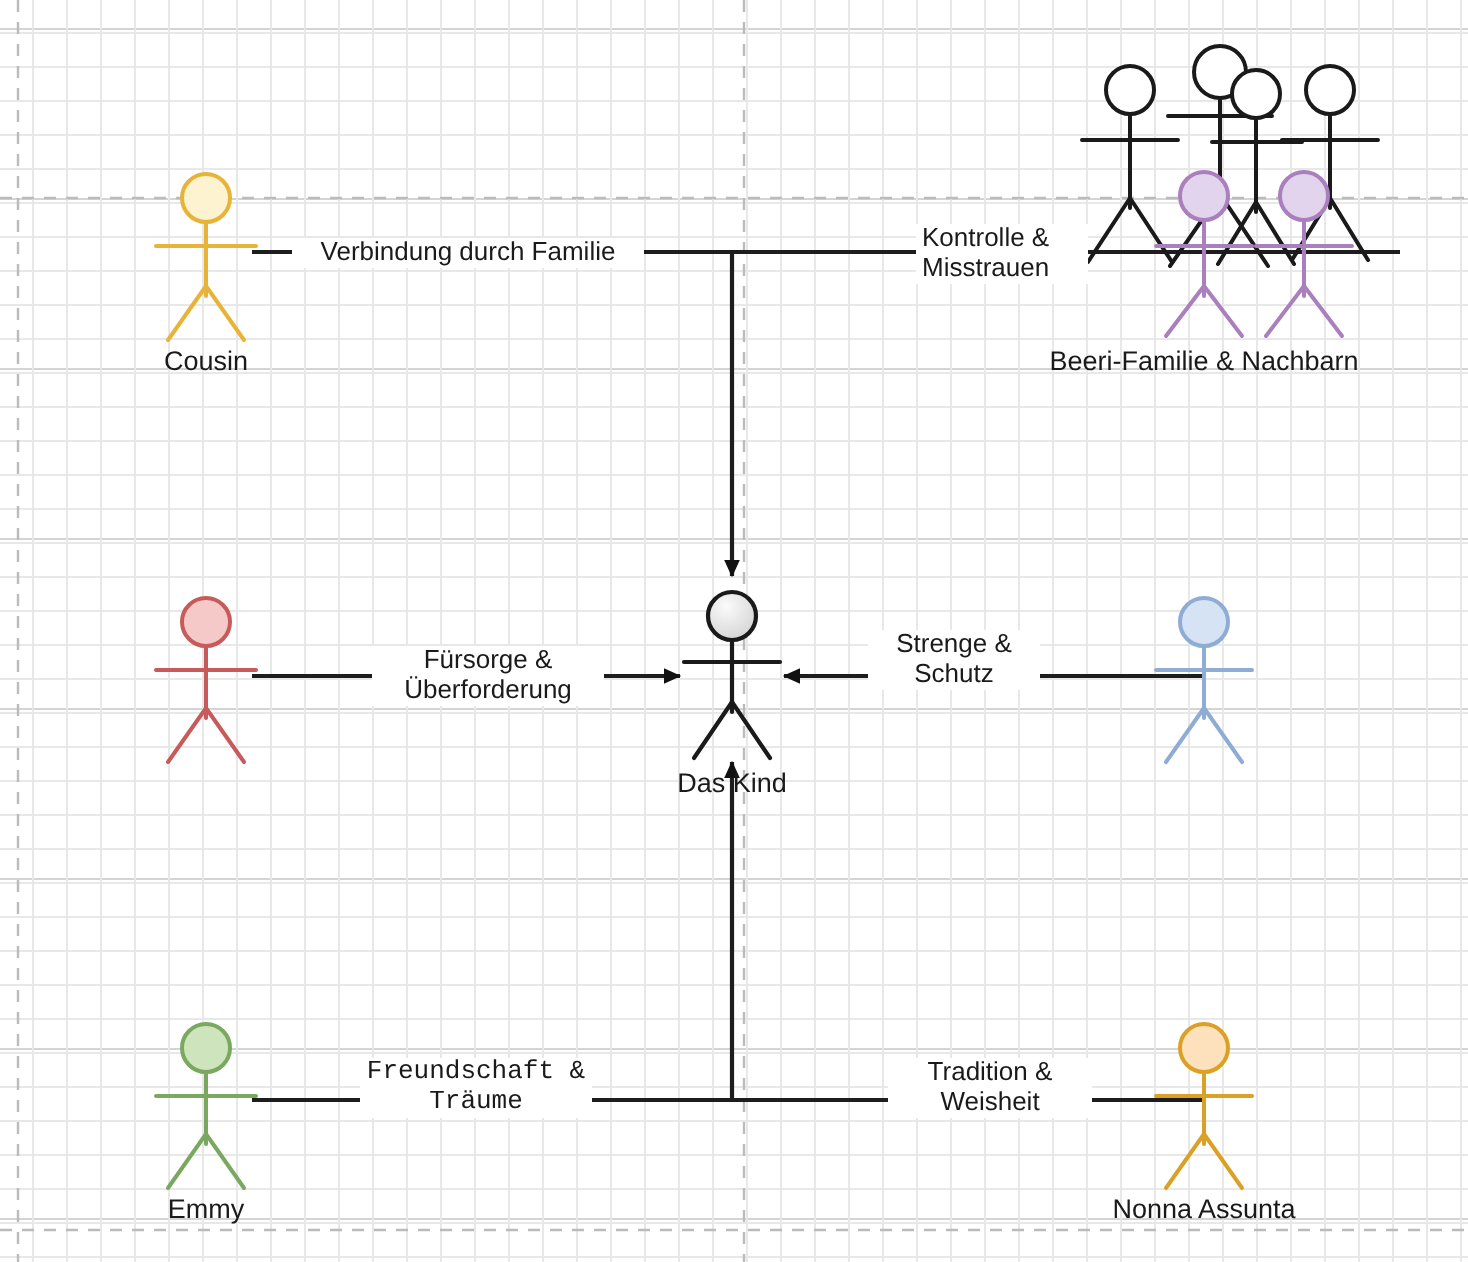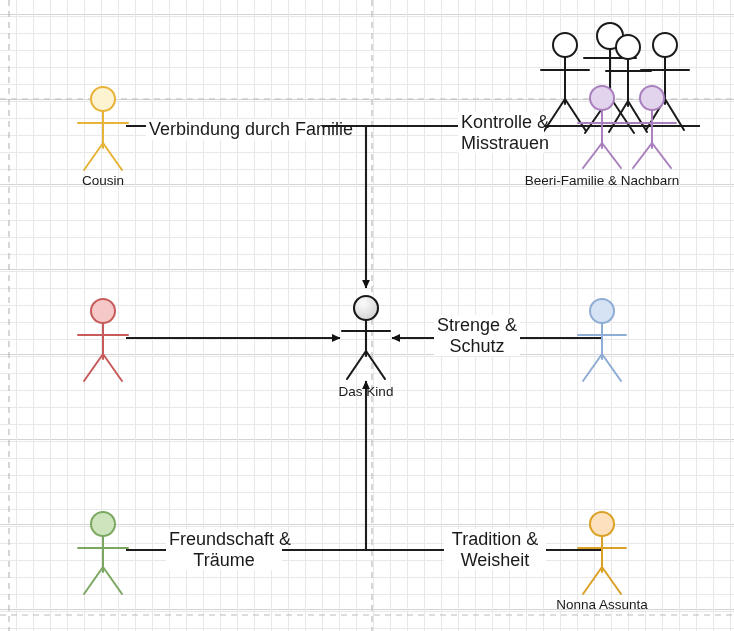--- a/index.html
+++ b/index.html
@@ -21,21 +21,21 @@
   .lbl{
     position:absolute;
     font-family:"Liberation Sans",sans-serif;
     color:#1a1a1a;
     white-space:pre;
     line-height:1.15;
     pointer-events:none;
   }
   .name-lbl{font-size:13.5px;text-align:center;}
   .edge-lbl{
-    font-size:18px;text-align:center;
+    font-size:13px;text-align:center;
     background:#ffffff;
     padding:0 3px;
   }
   .edge-lbl.left{text-align:left;}
 </style>
 </head>
 <body>
 
 <div id="canvas">
 
@@ -167,34 +167,37 @@
       <line x1="602" y1="567" x2="583" y2="594"></line>
       <line x1="602" y1="567" x2="621" y2="594"></line>
     </g>
   </svg>
 
   <div class="lbl edge-lbl" style="left:146px;top:119px;width:170px;">Verbindung durch Familie</div>
 
   <div class="lbl edge-lbl left" style="left:458px;top:112px;width:80px;">Kontrolle &amp;
 Misstrauen</div>
 
+  <div class="lbl edge-lbl" style="left:186px;top:323px;width:110px;">Fürsorge &amp;
+Überforderung</div>
 
   <div class="lbl edge-lbl" style="left:434px;top:315px;width:80px;">Strenge &amp;
 Schutz</div>
 
-  <div class="lbl edge-lbl" style="left:166px;top:529px;width:110px;">Freundschaft &amp;
+  <div class="lbl edge-lbl" style="left:180px;top:529px;width:110px;font-family:Liberation Mono, monospace;">Freundschaft &amp;
 Träume</div>
 
   <div class="lbl edge-lbl" style="left:444px;top:529px;width:96px;">Tradition &amp;
 Weisheit</div>
 
   <div class="lbl name-lbl" style="left:492px;top:173px;width:220px;">Beeri-Familie &amp; Nachbarn</div>
 
   <div class="lbl name-lbl" style="left:43px;top:173px;width:120px;">Cousin</div>
 
 
   <div class="lbl name-lbl" style="left:306px;top:384px;width:120px;">Das Kind</div>
 
 
+  <div class="lbl name-lbl" style="left:43px;top:597px;width:120px;">Emmy</div>
 
   <div class="lbl name-lbl" style="left:522px;top:597px;width:160px;">Nonna Assunta</div>
 
 </div>
 
 </body></html>

